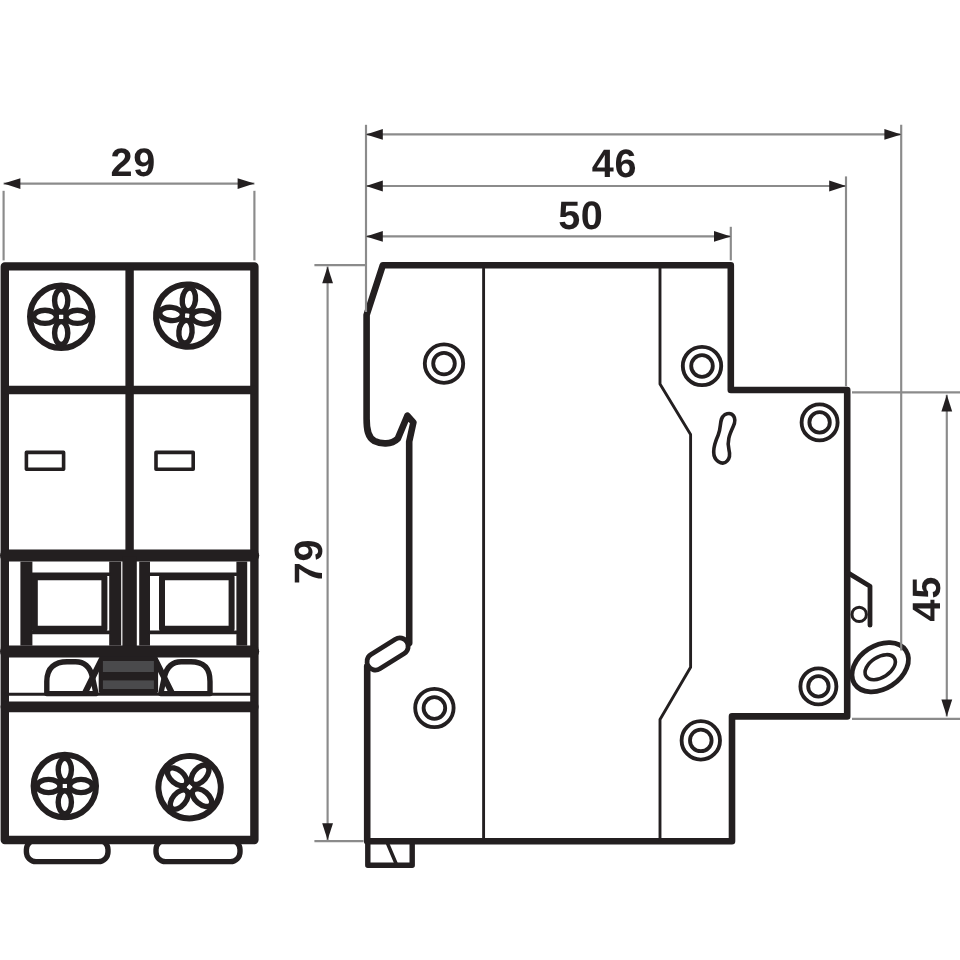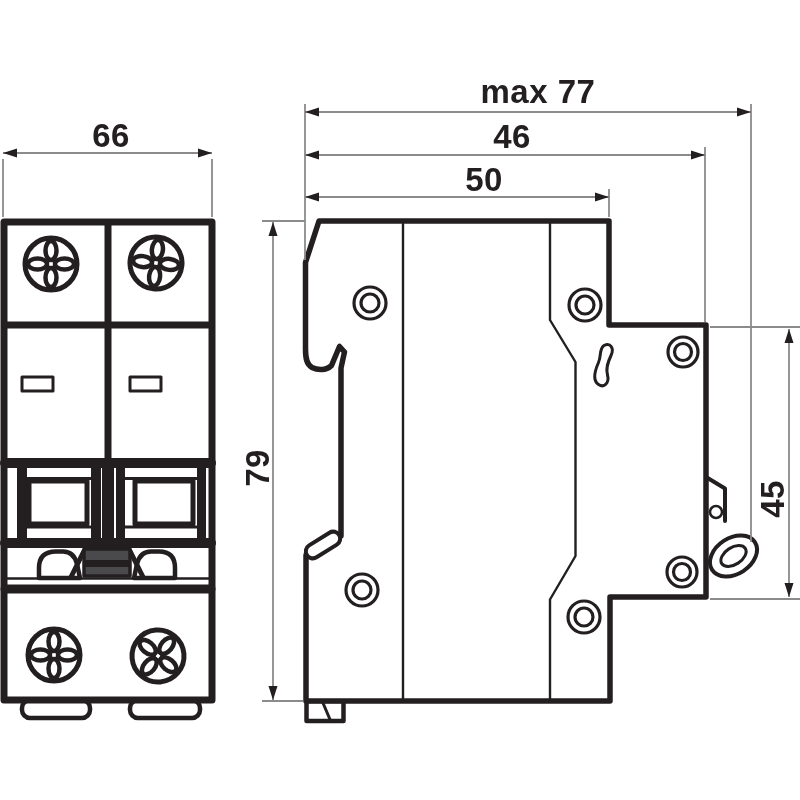--- a/index.html
+++ b/index.html
@@ -212,20 +212,19 @@
       <polygon points="305,197 319,192.5 319,201.5"></polygon>
       <polygon points="609,197 595,192.5 595,201.5"></polygon>
       <polygon points="273,222 268.5,236 277.5,236"></polygon>
       <polygon points="273,700 268.5,686 277.5,686"></polygon>
       <polygon points="789,329 784.5,343 793.5,343"></polygon>
       <polygon points="789,597 784.5,583 793.5,583"></polygon>
     </g>
   </g>
 </svg>
 
-<div class="dim-label" style="left:111px;top:135px;">66</div>
-<div class="dim-label" style="left:538px;top:91px;">max 77</div>
+<div class="dim-label" style="left:111px;top:135px;">29</div>
 <div class="dim-label" style="left:512px;top:136px;">46</div>
 <div class="dim-label" style="left:484px;top:179px;">50</div>
 <div class="dim-label rot" style="left:257px;top:468px;">79</div>
 <div class="dim-label rot" style="left:772px;top:499px;">45</div>
 
 </div>
 
 </body></html>

